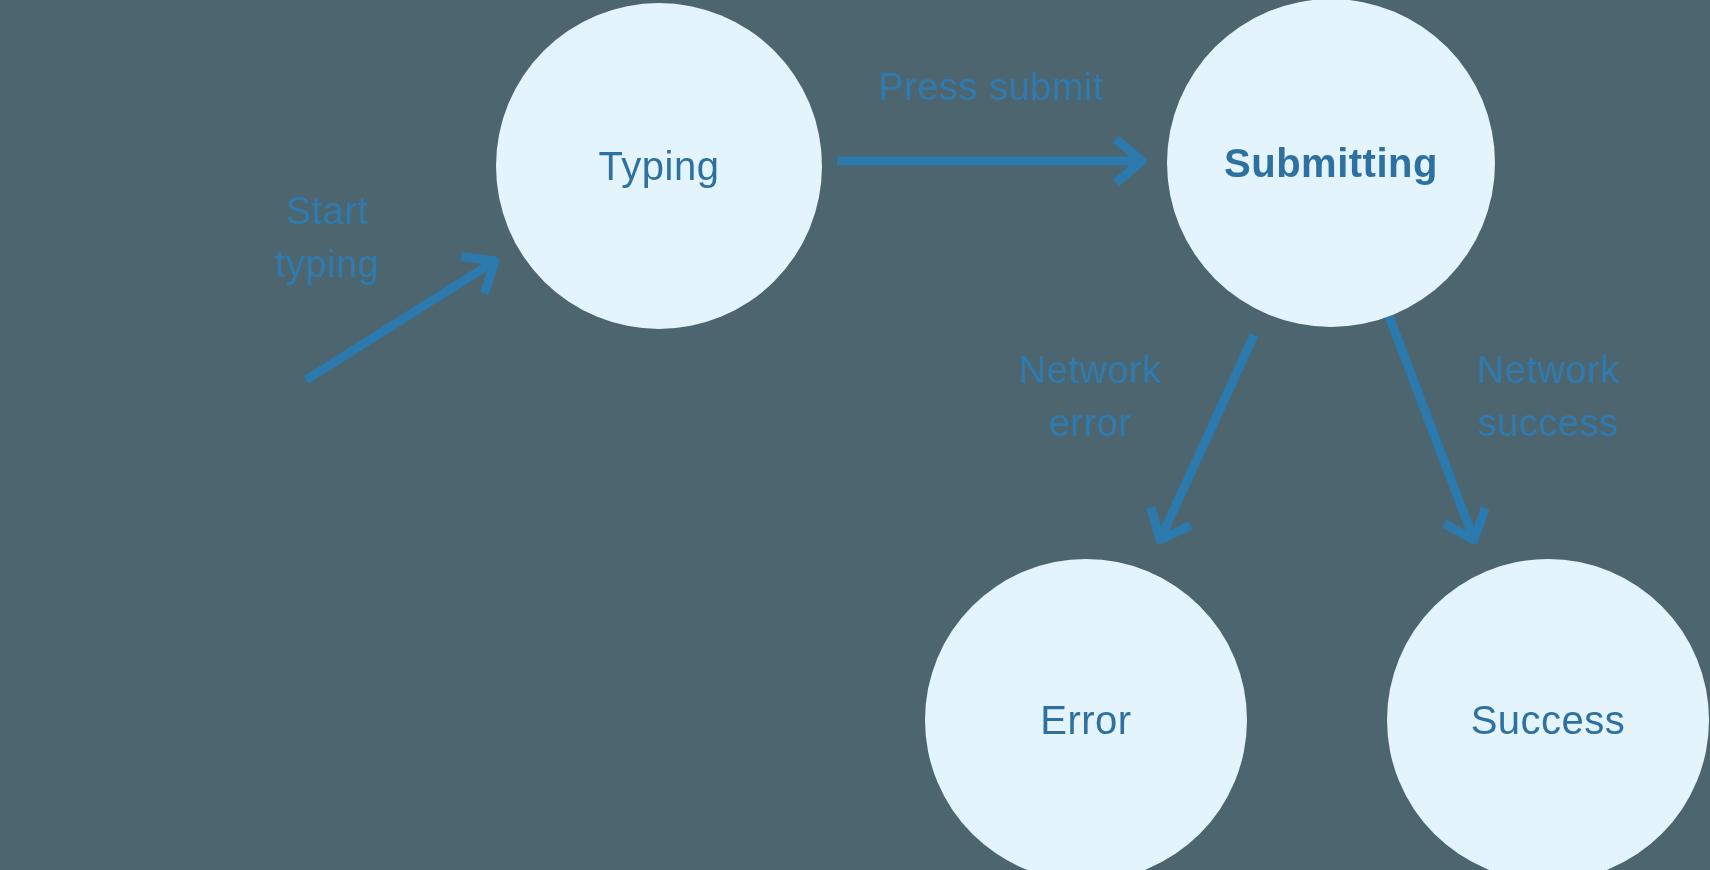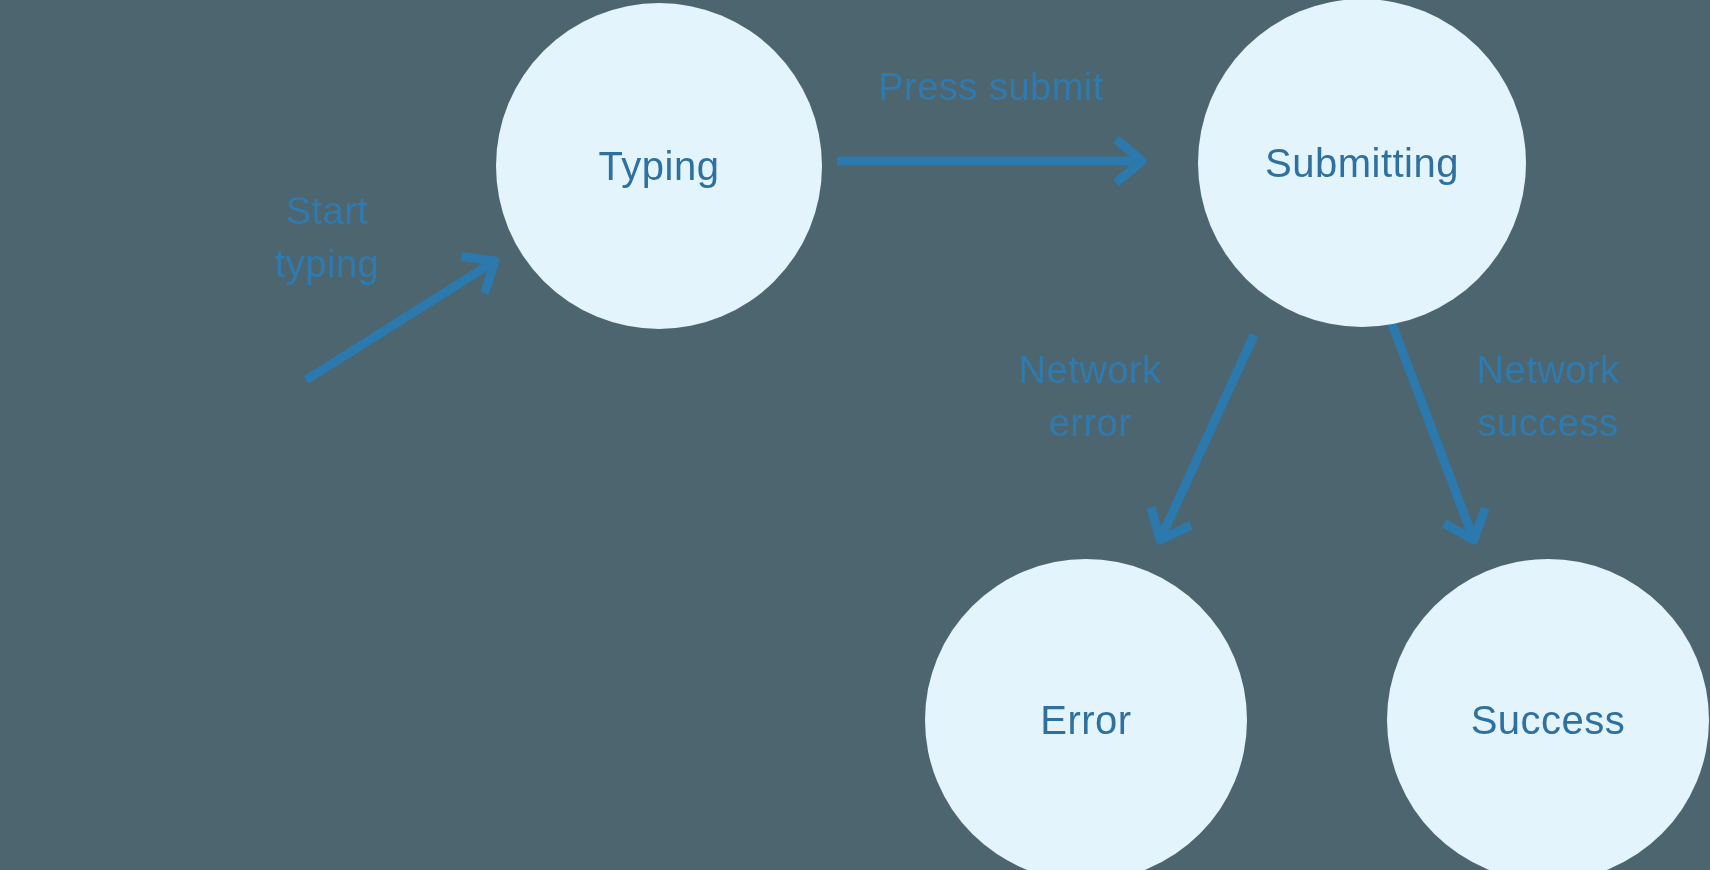--- a/index.html
+++ b/index.html
@@ -35,21 +35,21 @@
     display: flex;
     align-items: center;
     justify-content: center;
     color: #2E709F;
     font-size: 40px;
     letter-spacing: 0.5px;
     white-space: nowrap;
   }
   .node-empty      { left: -1px;   top: 339px;  width: 325px; height: 325px; }
   .node-typing     { left: 496px;  top: 3px;    width: 326px; height: 326px; }
-  .node-submitting { left: 1198px; top: -1px;   width: 328px; height: 328px; }
+  .node-submitting { left: 1167px; top: -1px;   width: 328px; height: 328px; font-weight: bold; }
   .node-error      { left: 925px;  top: 559px;  width: 322px; height: 322px; }
   .node-success    { left: 1387px; top: 559px;  width: 322px; height: 322px; }
   .edge-label {
     position: absolute;
     transform: translate(-50%, -50%);
     text-align: center;
     color: #2F7AAE;
     font-size: 38px;
     line-height: 53px;
     letter-spacing: 0.5px;

